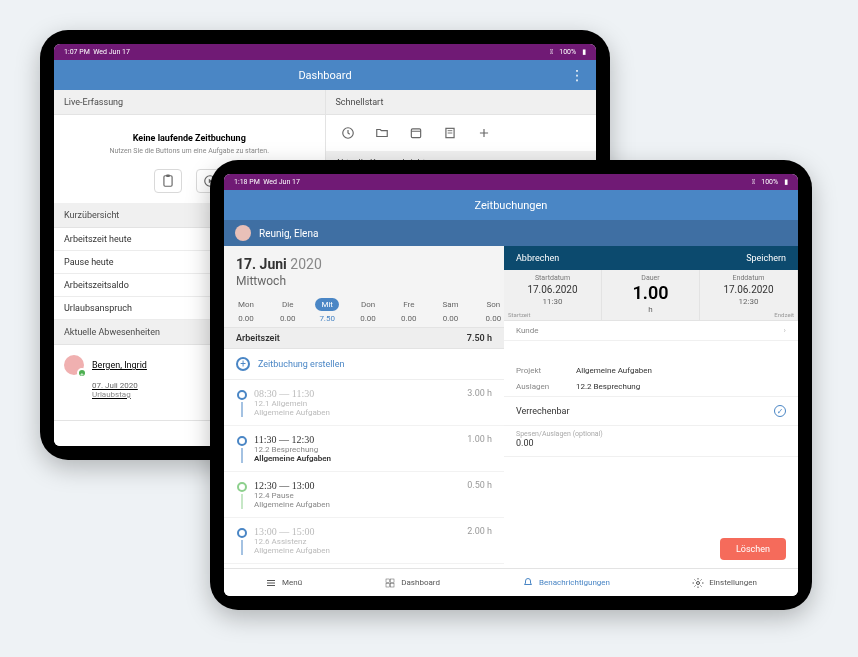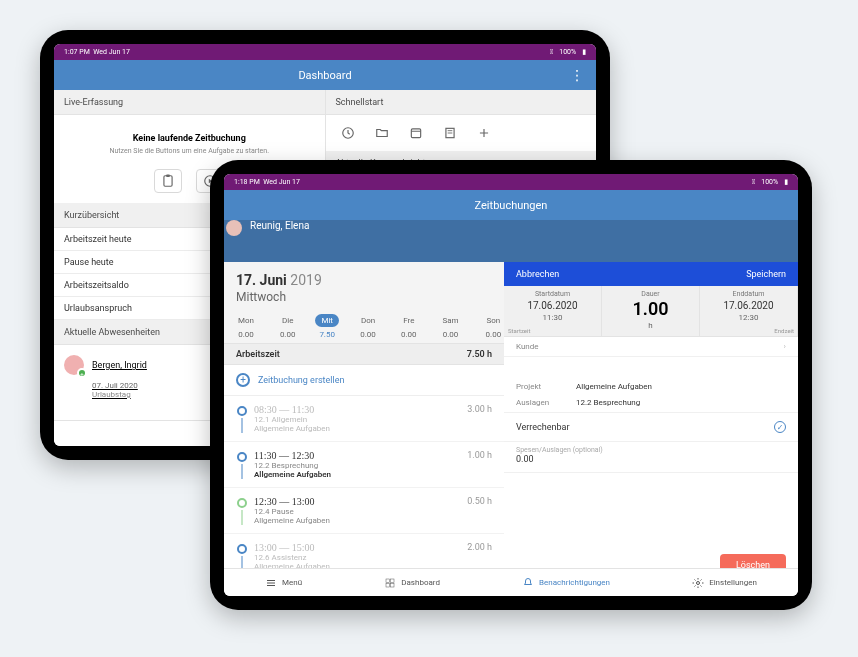--- a/index.html
+++ b/index.html
@@ -37,21 +37,21 @@
   #tab1 .absence .avatar .badge { position: absolute; right: -3px; bottom: -3px; width: 10px; height: 10px; border-radius: 50%; background: #4caf50; border: 2px solid #fff; font-size: 6px; color: #fff; display: flex; align-items: center; justify-content: center; }
   #tab1 .absence .date { font-size: 8px; color: #666; margin-left: 28px; }
   #tab1 .absence .type { font-size: 8px; color: #888; margin-left: 28px; }
   #tab1 .more-btn { position: absolute; right: 0; bottom: 70px; background: #f7a53b; color: #fff; font-size: 8px; padding: 5px 10px; border-radius: 10px 0 0 10px; }
   #tab1 .quick-icons { display: flex; gap: 18px; padding: 10px 14px; color: #666; }
   #tab1 .quick-icons .qi { width: 16px; height: 16px; display:flex; align-items:center; justify-content:center; }
   #tab1 .footer { position:absolute; bottom:0; left:0; right:0; height:26px; border-top:1px solid #e3e3e3; display:flex; align-items:center; justify-content:center; font-size:9px; color:#444; gap:6px; background:#fff;}
 
   
   #tab2 { left: 210px; top: 160px; width: 602px; height: 450px; }
-  #tab2 .userbar { background: #3f6fa3; color: #fff; height: 42px; display: flex; gap: 8px; padding: 0 2px; font-size: 10px; }
+  #tab2 .userbar { background: #3f6fa3; color: #fff; height: 26px; display: flex; align-items: center; gap: 8px; padding: 0 11px; font-size: 10px; }
   #tab2 .userbar .uavatar { width: 16px; height: 16px; border-radius: 50%; background: #e8c0b8; }
   #tab2 .content { display: flex; height: calc(100% - 46px - 26px - 28px); }
   #tab2 .leftcol { width: 280px; background: #f4f4f4; display: flex; flex-direction: column; }
   #tab2 .rightcol { flex: 1; background: #fff; position: relative; padding-bottom: 40px; }
   #tab2 .date-head { padding: 10px 12px 4px; }
   #tab2 .date-head .d1 { font-size: 14px; color: #333; }
   #tab2 .date-head .d1 b { font-weight: 700; }
   #tab2 .date-head .d2 { font-size: 12px; color: #666; margin-top: 2px; }
   #tab2 .weekrow { display: flex; padding: 6px 8px 4px; gap: 16px; }
   #tab2 .weekrow .wc { flex:1; text-align: center; font-size: 8px; color: #666; }
@@ -71,21 +71,21 @@
   #tab2 .entry .txt { flex:1;}
   #tab2 .entry .time { font-size:10px; color:#333;font-family:Liberation Serif, serif;}
   #tab2 .entry .task { font-size:8px; color:#888;}
   #tab2 .entry .proj { font-size:8px; color:#888;}
   #tab2 .entry .dur { font-size:9px; color:#999; width:36px; text-align:right;}
   #tab2 .entry.faded .time, #tab2 .entry.faded .task, #tab2 .entry.faded .proj { color:#bbb;}
   #tab2 .entry.active { background:#fff; }
   #tab2 .entry.active .proj { color:#333; font-weight:600;}
 
   
-  #tab2 .editbar { display:flex; justify-content:space-between; align-items:center; background:#1d4ed8; color:#fff; font-size:9px; height:24px; padding:0 12px;}
+  #tab2 .editbar { display:flex; justify-content:space-between; align-items:center; background:#0c4a6e; color:#fff; font-size:9px; height:24px; padding:0 12px;}
   #tab2 .triplet { display:flex; background:#f0f0f0; border-bottom:1px solid #e3e3e3;}
   #tab2 .triplet .cell { flex:1; text-align:center; padding:4px 0 6px; border-right:1px solid #e3e3e3;}
   #tab2 .triplet .cell:last-child { border-right:none;}
   #tab2 .triplet .lbl { font-size:7px; color:#777;}
   #tab2 .triplet .val { font-size:10px; color:#333; margin-top:2px;}
   #tab2 .triplet .big { font-size:18px; font-weight:600;}
   #tab2 .triplet .sub { font-size:8px; color:#666; margin-top:2px;}
   #tab2 .triplet .tiny { font-size:6px; color:#999; position:absolute;}
   #tab2 .formrow { padding:5px 12px; font-size:8px; color:#777; border-bottom:1px solid #f0f0f0; display:flex; gap:10px;}
   #tab2 .formrow .flabel { width:50px; color:#888;}
@@ -218,21 +218,21 @@
       <span>Zeitbuchungen</span>
     </div>
     <div class="userbar">
       <div class="uavatar"></div>
       <span>Reunig, Elena</span>
     </div>
     <div class="content">
 
       <div class="leftcol">
         <div class="date-head">
-          <div class="d1"><b>17.</b> <b>Juni</b> <span style="color:#888">2019</span></div>
+          <div class="d1"><b>17.</b> <b>Juni</b> <span style="color:#888">2020</span></div>
           <div class="d2">Mittwoch</div>
         </div>
         <div class="weekrow" id="weekrow">
             <div class="wc"><div class="dname">Mon</div><div class="dval">0.00</div></div>
             <div class="wc"><div class="dname">Die</div><div class="dval">0.00</div></div>
             <div class="wc sel"><div class="dname">Mit</div><div class="dval">7.50</div></div>
             <div class="wc"><div class="dname">Don</div><div class="dval">0.00</div></div>
             <div class="wc"><div class="dname">Fre</div><div class="dval">0.00</div></div>
             <div class="wc"><div class="dname">Sam</div><div class="dval">0.00</div></div>
             <div class="wc"><div class="dname">Son</div><div class="dval">0.00</div></div>

